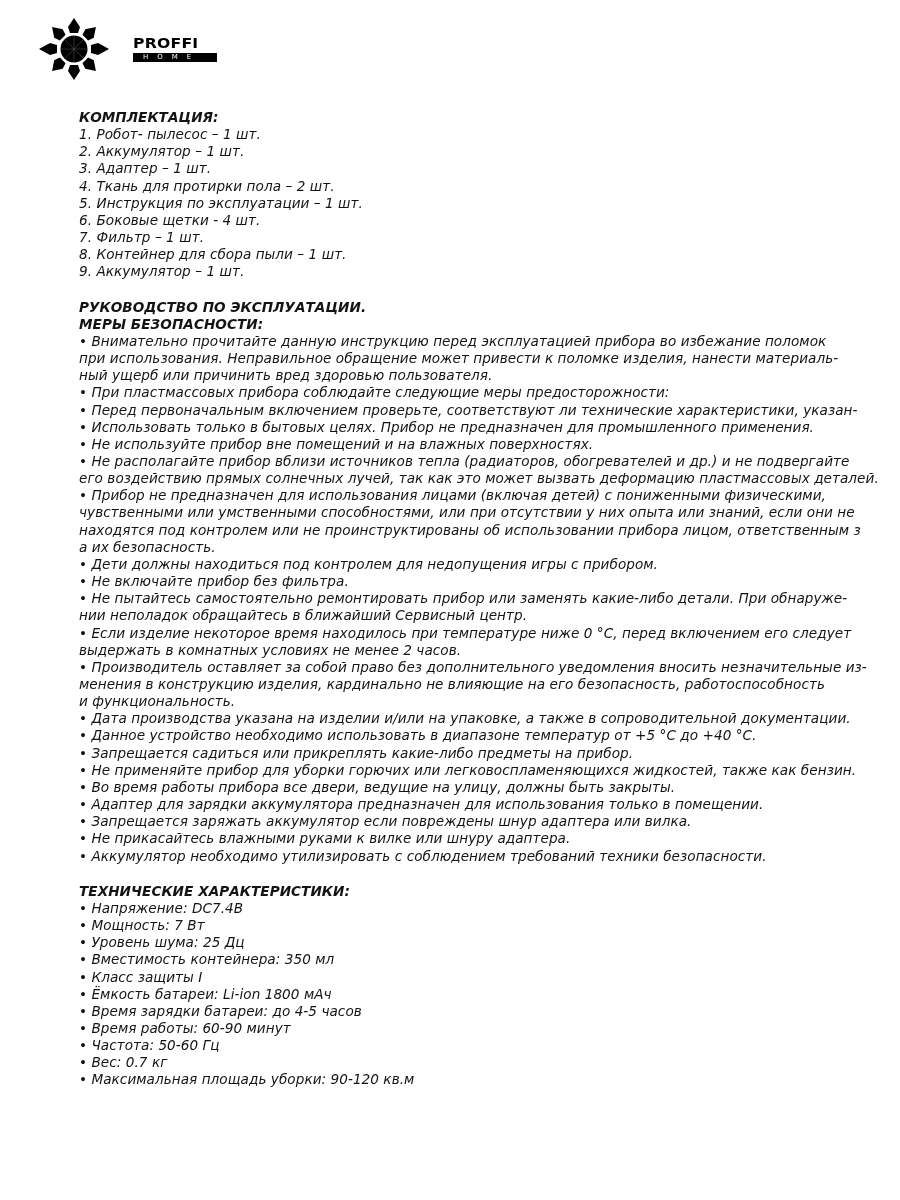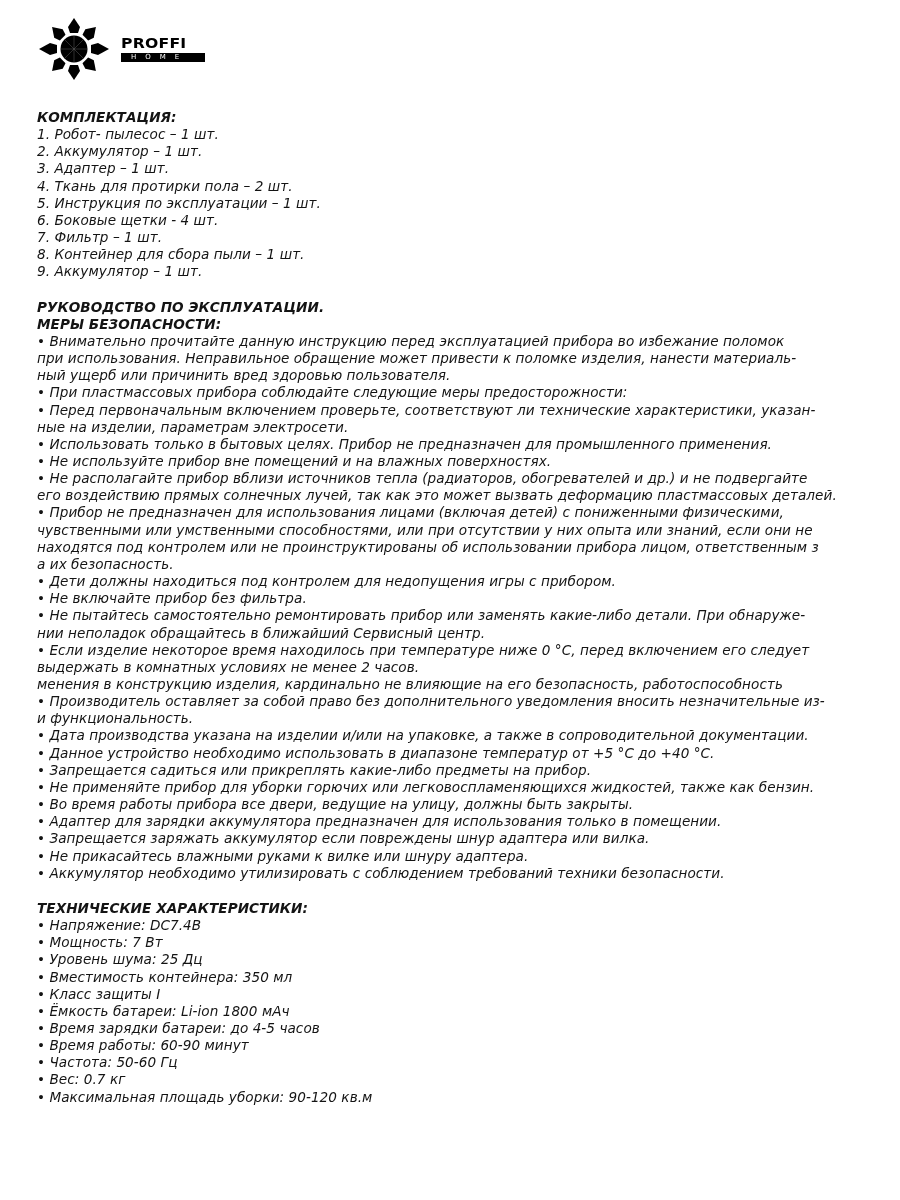--- a/index.html
+++ b/index.html
@@ -2,38 +2,38 @@
 <html><head>
   <meta charset="utf-8">
   <style>
     html, body { margin: 0; padding: 0; background: #ffffff; }
     body {
       width: 900px; height: 1200px; position: relative; overflow: hidden;
       font-family: "DejaVu Sans", sans-serif; color: #141414;
     }
     .logo {
       position: absolute; left: 37px; top: 17px; width: 180px; height: 64px;
-      display: flex; align-items: center;
+      display: flex; align-items: center; justify-content: space-between;
     }
     .logo-mark { width: 74px; height: 64px; }
     .logo-text { margin-left: 10px; display: flex; flex-direction: column; align-items: stretch; }
     .logo-word {
       font-family: "DejaVu Sans", sans-serif; font-weight: bold; font-size: 14.5px;
       letter-spacing: 0.2px; line-height: 15px; color: #000; transform: scaleX(1.08); transform-origin: left;
     }
     .logo-sub {
       background: #000; color: #fff; font-size: 7px; letter-spacing: 9px; line-height: 9px;
       padding: 0 0 0 10px; margin-top: 2px; width: 84px; box-sizing: border-box; text-align: left;
     }
     .content {
       position: absolute; left: 37px; top: 109px; width: 800px;
       font-size: 13.6px; line-height: 17.15px; font-style: italic;
       letter-spacing: 0.05px;
     }
-    .line { white-space: nowrap; display: block; }
+    .line { white-space: nowrap; display: block; margin-left: 42px; }
     .heading { font-weight: bold; font-style: italic; }
     .gap2 { height: 18px; }
   </style>
 </head>
 <body>
 
 <div class="logo">
   <svg class="logo-mark" viewBox="0 0 74 64">
     <g fill="#000" transform="translate(37 32)">
       <circle r="13.5"></circle>
@@ -81,37 +81,36 @@
 
   <section>
     <span class="line heading">РУКОВОДСТВО ПО ЭКСПЛУАТАЦИИ.</span>
     <span class="line heading">МЕРЫ БЕЗОПАСНОСТИ:</span>
     <div>
       <span class="line">• Внимательно прочитайте данную инструкцию перед эксплуатацией прибора во избежание поломок</span>
       <span class="line">при использования. Неправильное обращение может привести к поломке изделия, нанести материаль-</span>
       <span class="line">ный ущерб или причинить вред здоровью пользователя.</span>
       <span class="line">• При пластмассовых прибора соблюдайте следующие меры предосторожности:</span>
       <span class="line">• Перед первоначальным включением проверьте, соответствуют ли технические характеристики, указан-</span>
-      <span class="line">ные на изделии, параметрам электросети.</span>
       <span class="line">• Использовать только в бытовых целях. Прибор не предназначен для промышленного применения.</span>
       <span class="line">• Не используйте прибор вне помещений и на влажных поверхностях.</span>
       <span class="line">• Не располагайте прибор вблизи источников тепла (радиаторов, обогревателей и др.) и не подвергайте</span>
       <span class="line">его воздействию прямых солнечных лучей, так как это может вызвать деформацию пластмассовых деталей.</span>
       <span class="line">• Прибор не предназначен для использования лицами (включая детей) с пониженными физическими,</span>
       <span class="line">чувственными или умственными способностями, или при отсутствии у них опыта или знаний, если они не</span>
       <span class="line">находятся под контролем или не проинструктированы об использовании прибора лицом, ответственным з</span>
       <span class="line">а их безопасность.</span>
       <span class="line">• Дети должны находиться под контролем для недопущения игры с прибором.</span>
       <span class="line">• Не включайте прибор без фильтра.</span>
       <span class="line">• Не пытайтесь самостоятельно ремонтировать прибор или заменять какие-либо детали. При обнаруже-</span>
       <span class="line">нии неполадок обращайтесь в ближайший Сервисный центр.</span>
       <span class="line">• Если изделие некоторое время находилось при температуре ниже 0 °С, перед включением его следует</span>
       <span class="line">выдержать в комнатных условиях не менее 2 часов.</span>
+      <span class="line">• Производитель оставляет за собой право без дополнительного уведомления вносить незначительные из-</span>
       <span class="line">менения в конструкцию изделия, кардинально не влияющие на его безопасность, работоспособность</span>
-      <span class="line">• Производитель оставляет за собой право без дополнительного уведомления вносить незначительные из-</span>
       <span class="line">и функциональность.</span>
       <span class="line">• Дата производства указана на изделии и/или на упаковке, а также в сопроводительной документации.</span>
       <span class="line">• Данное устройство необходимо использовать в диапазоне температур от +5 °С до +40 °С.</span>
       <span class="line">• Запрещается садиться или прикреплять какие-либо предметы на прибор.</span>
       <span class="line">• Не применяйте прибор для уборки горючих или легковоспламеняющихся жидкостей, также как бензин.</span>
       <span class="line">• Во время работы прибора все двери, ведущие на улицу, должны быть закрыты.</span>
       <span class="line">• Адаптер для зарядки аккумулятора предназначен для использования только в помещении.</span>
       <span class="line">• Запрещается заряжать аккумулятор если повреждены шнур адаптера или вилка.</span>
       <span class="line">• Не прикасайтесь влажными руками к вилке или шнуру адаптера.</span>
       <span class="line">• Аккумулятор необходимо утилизировать с соблюдением требований техники безопасности.</span>

